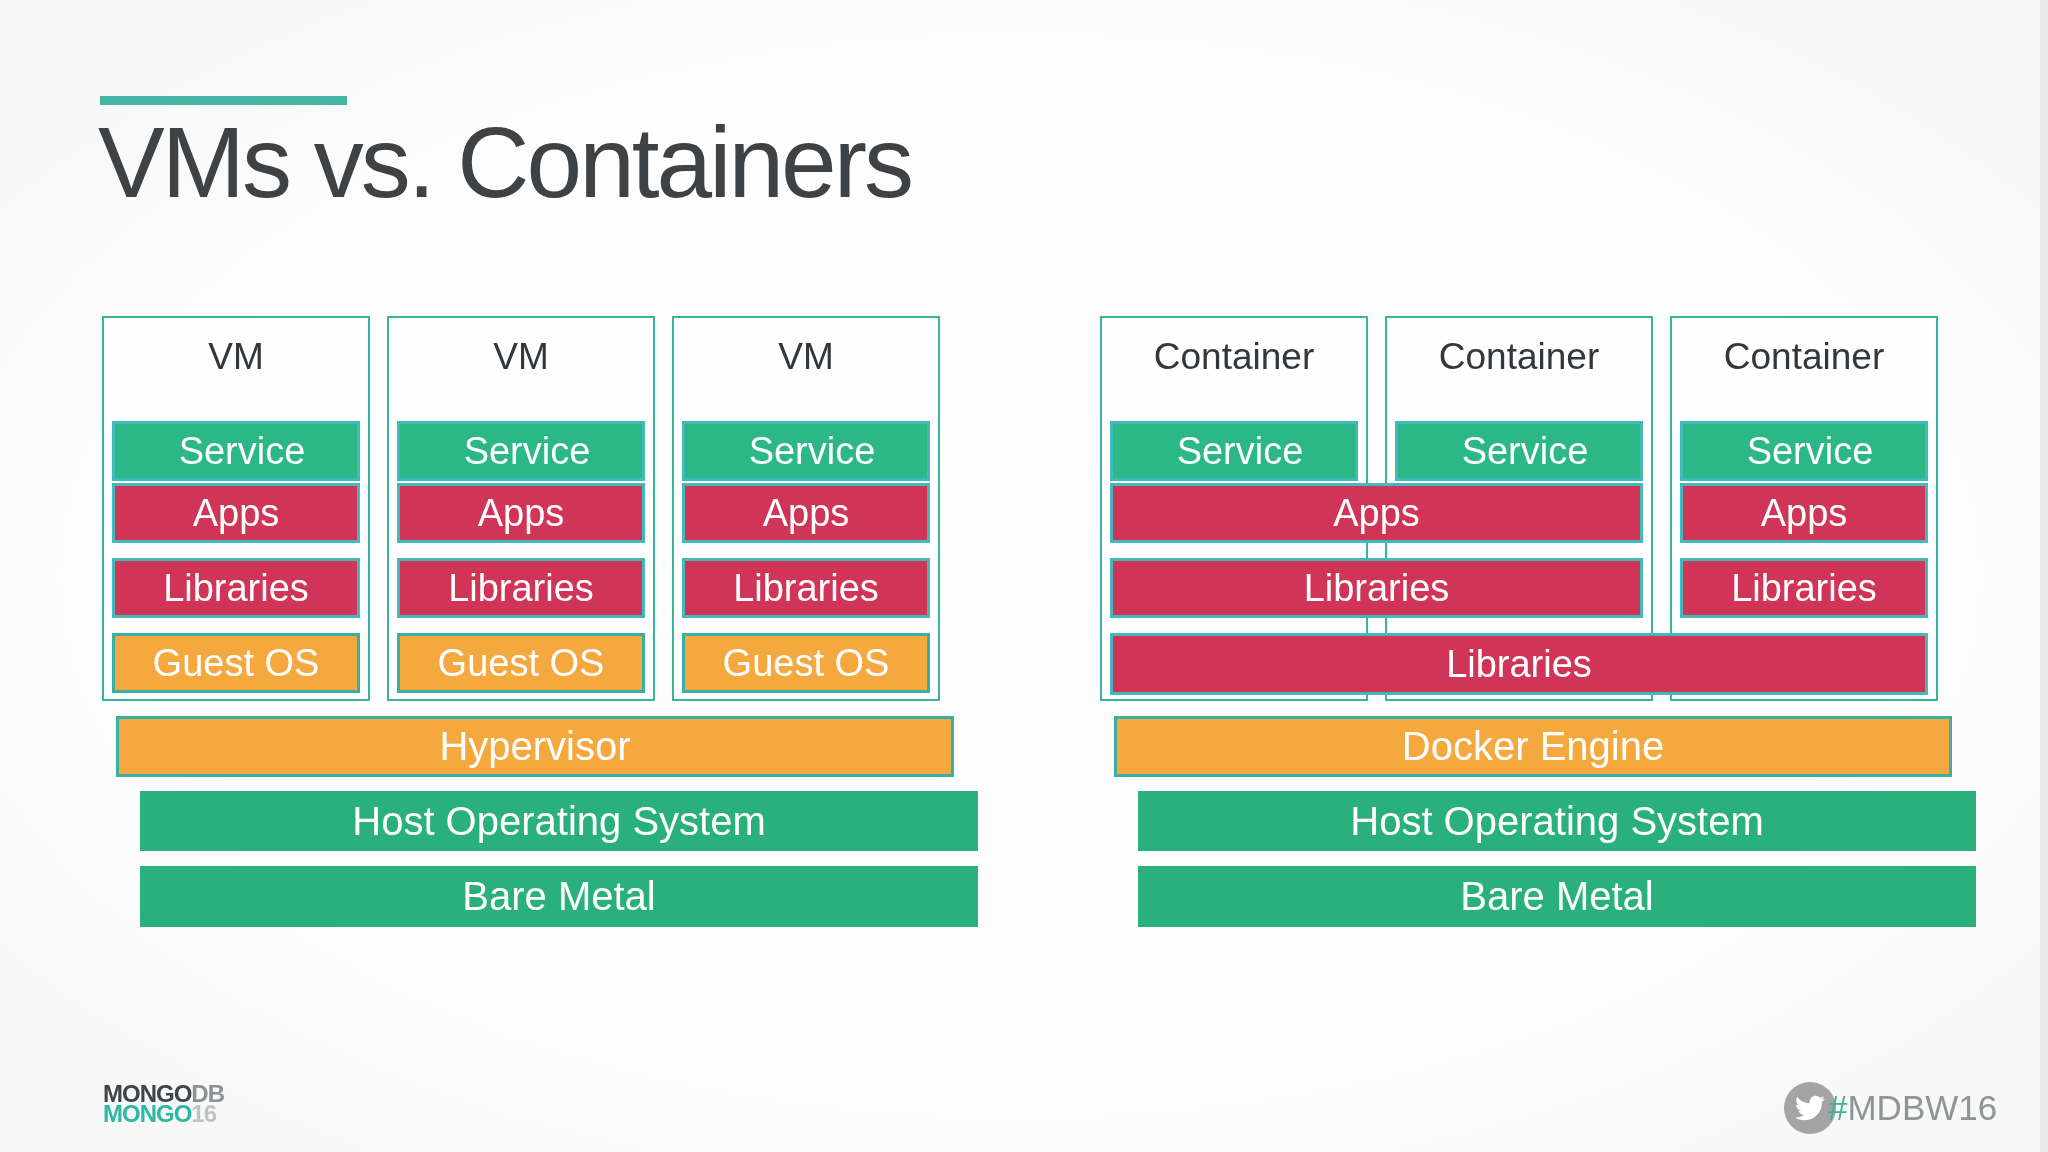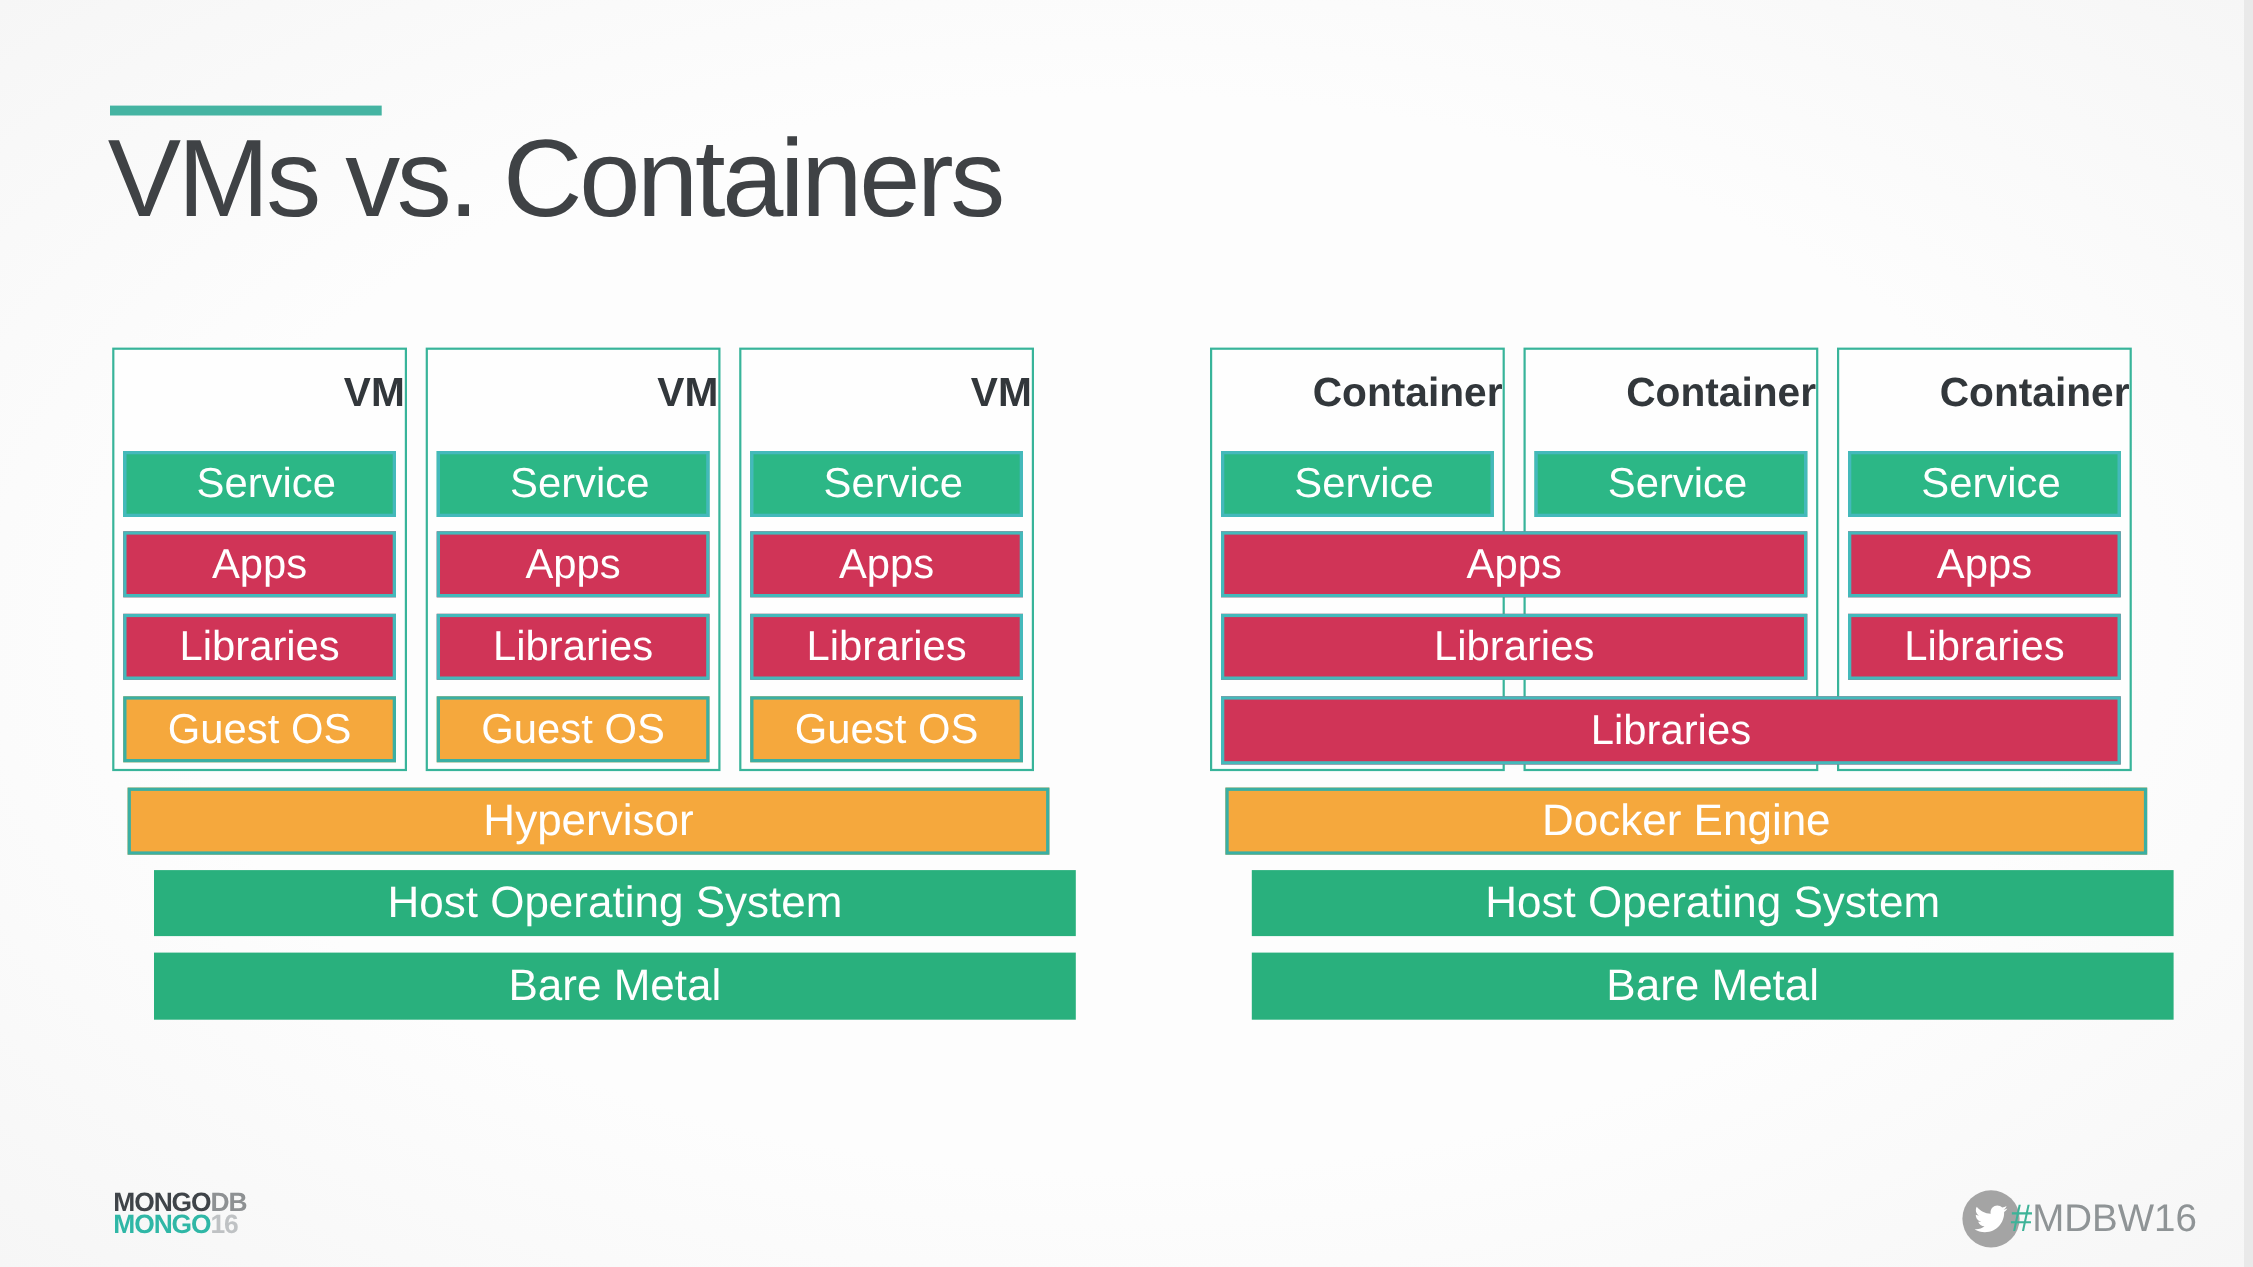--- a/index.html
+++ b/index.html
@@ -51,44 +51,44 @@
     border: 2px solid #38b49a;
   }
   .col0 { left: 0; }
   .col1 { left: 285px; }
   .col2 { left: 570px; }
 
   .box-header {
     position: absolute;
     top: 18px; left: 0;
     width: 100%;
-    text-align: right;
+    text-align: center;
     font-size: 37px;
-    font-weight: 700;
+    font-weight: 400;
     color: #32373b;
   }
 
   
   .block {
     position: absolute;
     height: 60px;
     display: flex;
     align-items: center;
     justify-content: center;
     color: #ffffff;
     font-size: 38px;
     border: 3px solid #44b9bb;
   }
   .green  { background: #2cb786; }
   .red    { background: #d03457; }
   .orange { background: #f5a83d; border-color: #3aafa3; }
 
   
   .in-box { left: 8px; width: 248px; }
-  .r-service  { top: 92px; padding-left: 12px;  }   
+  .r-service  { top: 103px; padding-left: 12px;  }   
   .r-apps     { top: 165px; }
   .r-libs     { top: 240px; }
   .r-guest    { top: 315px; }
 
   
   .span-12 { left: 10px;  width: 533px; }
   .span-c3 { left: 580px; width: 248px; }
   .span-all{ left: 10px;  width: 818px; height: 62px; }
   .g-apps { top: 167px; }
   .g-libs { top: 242px; }

